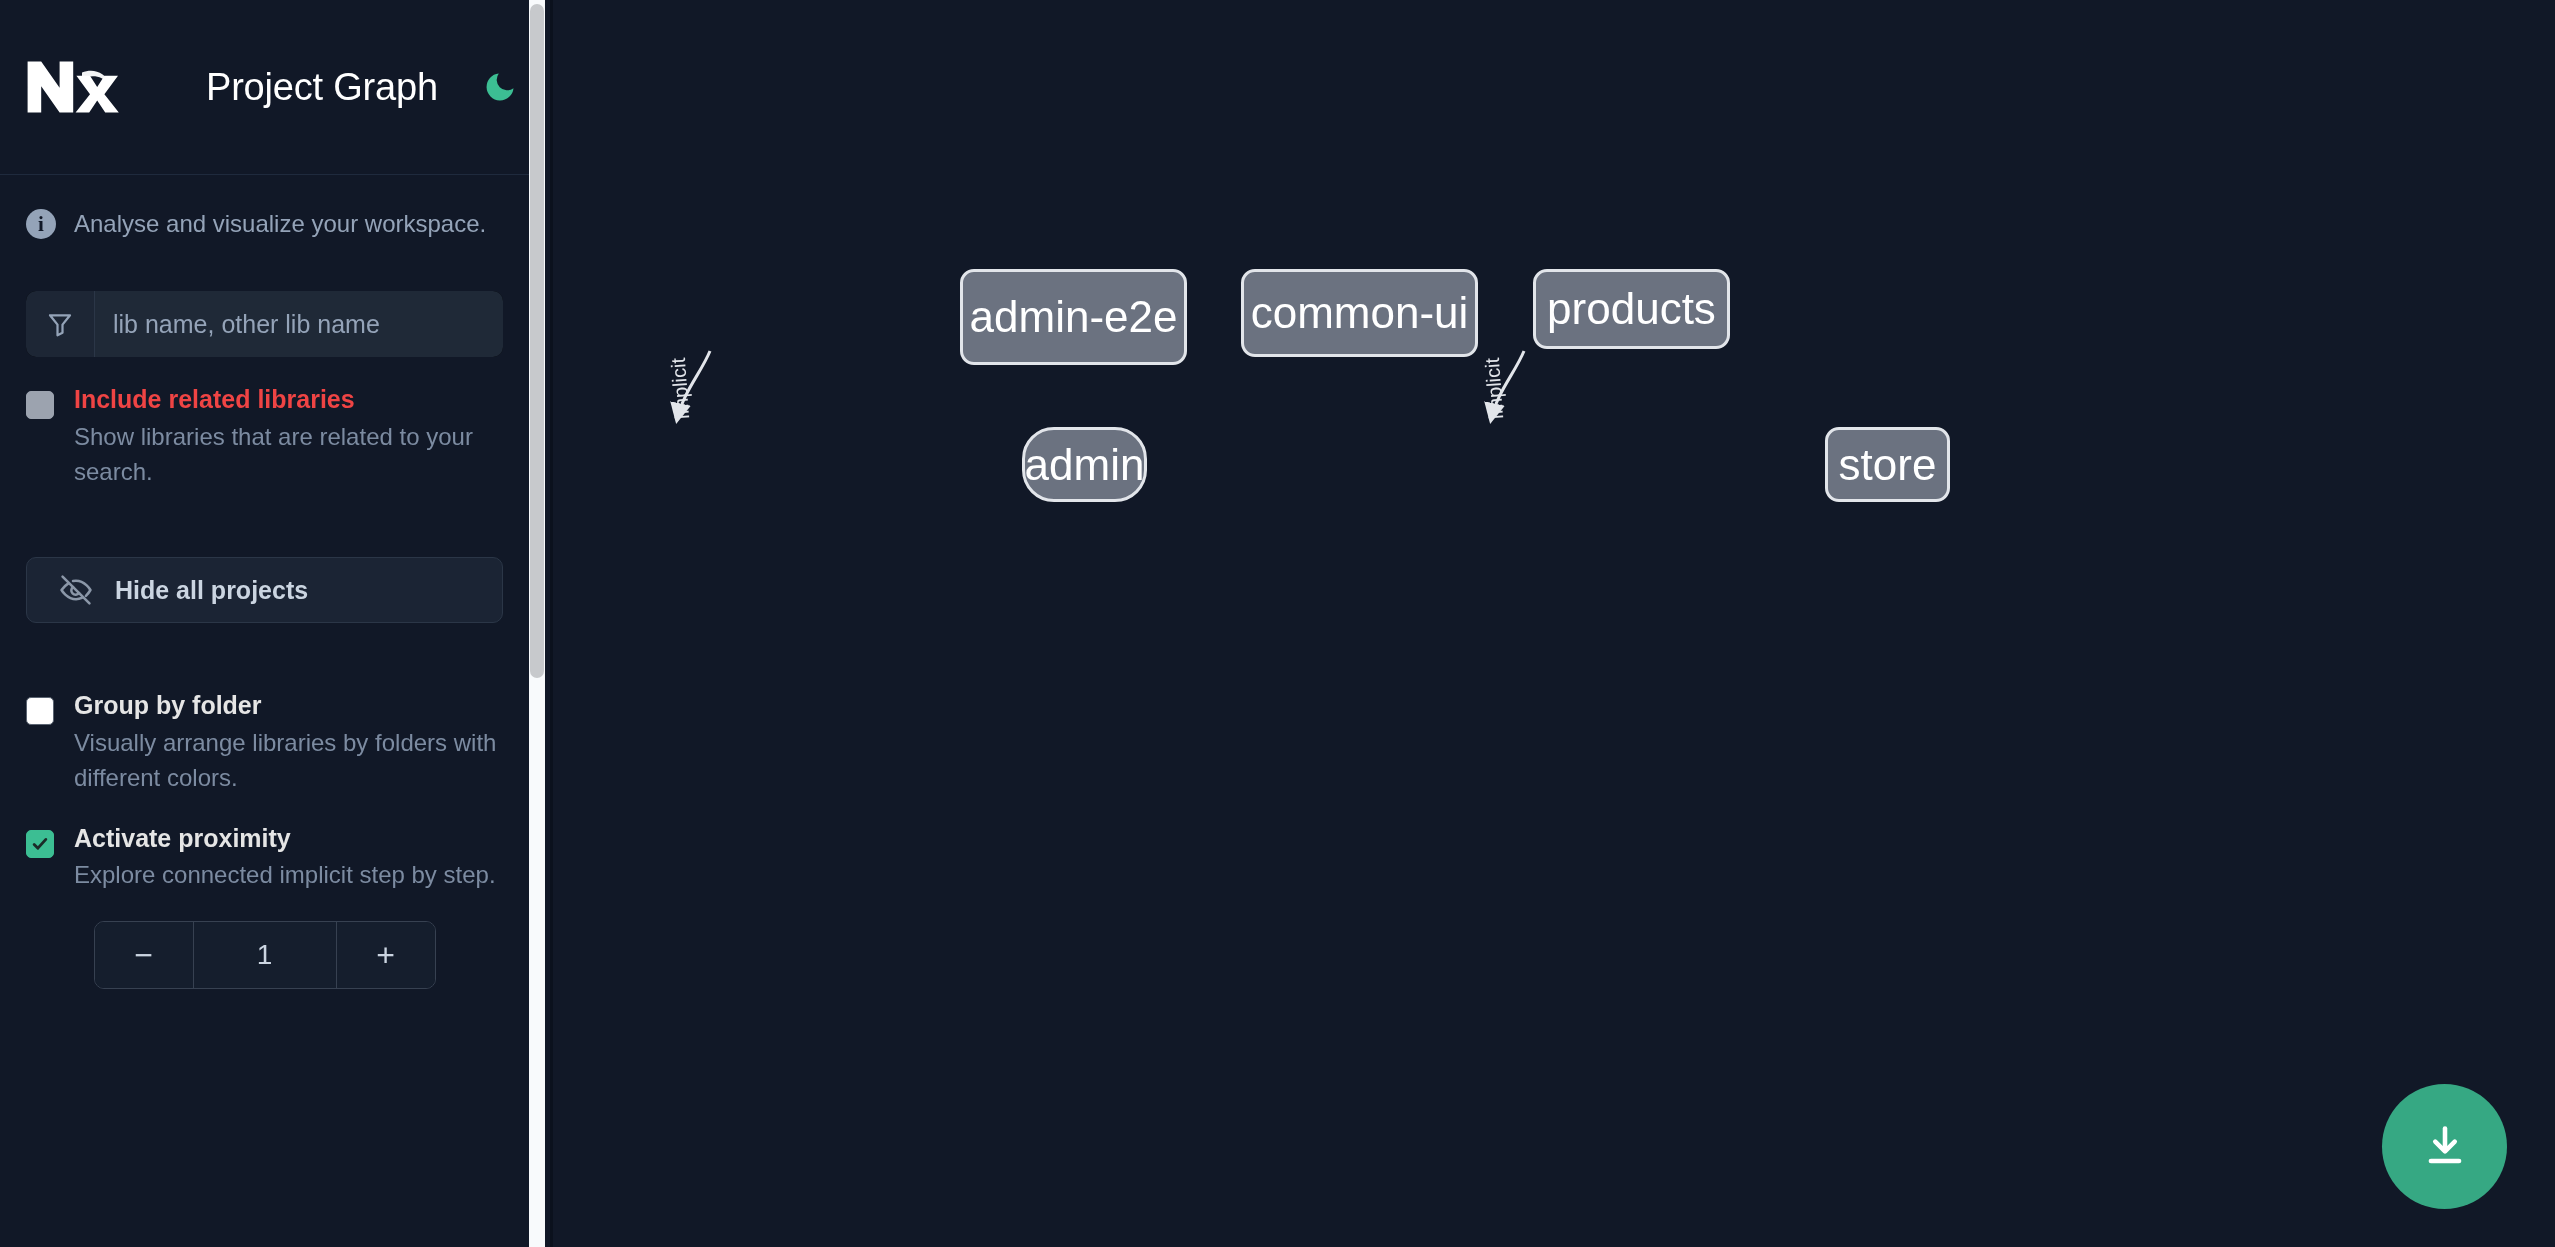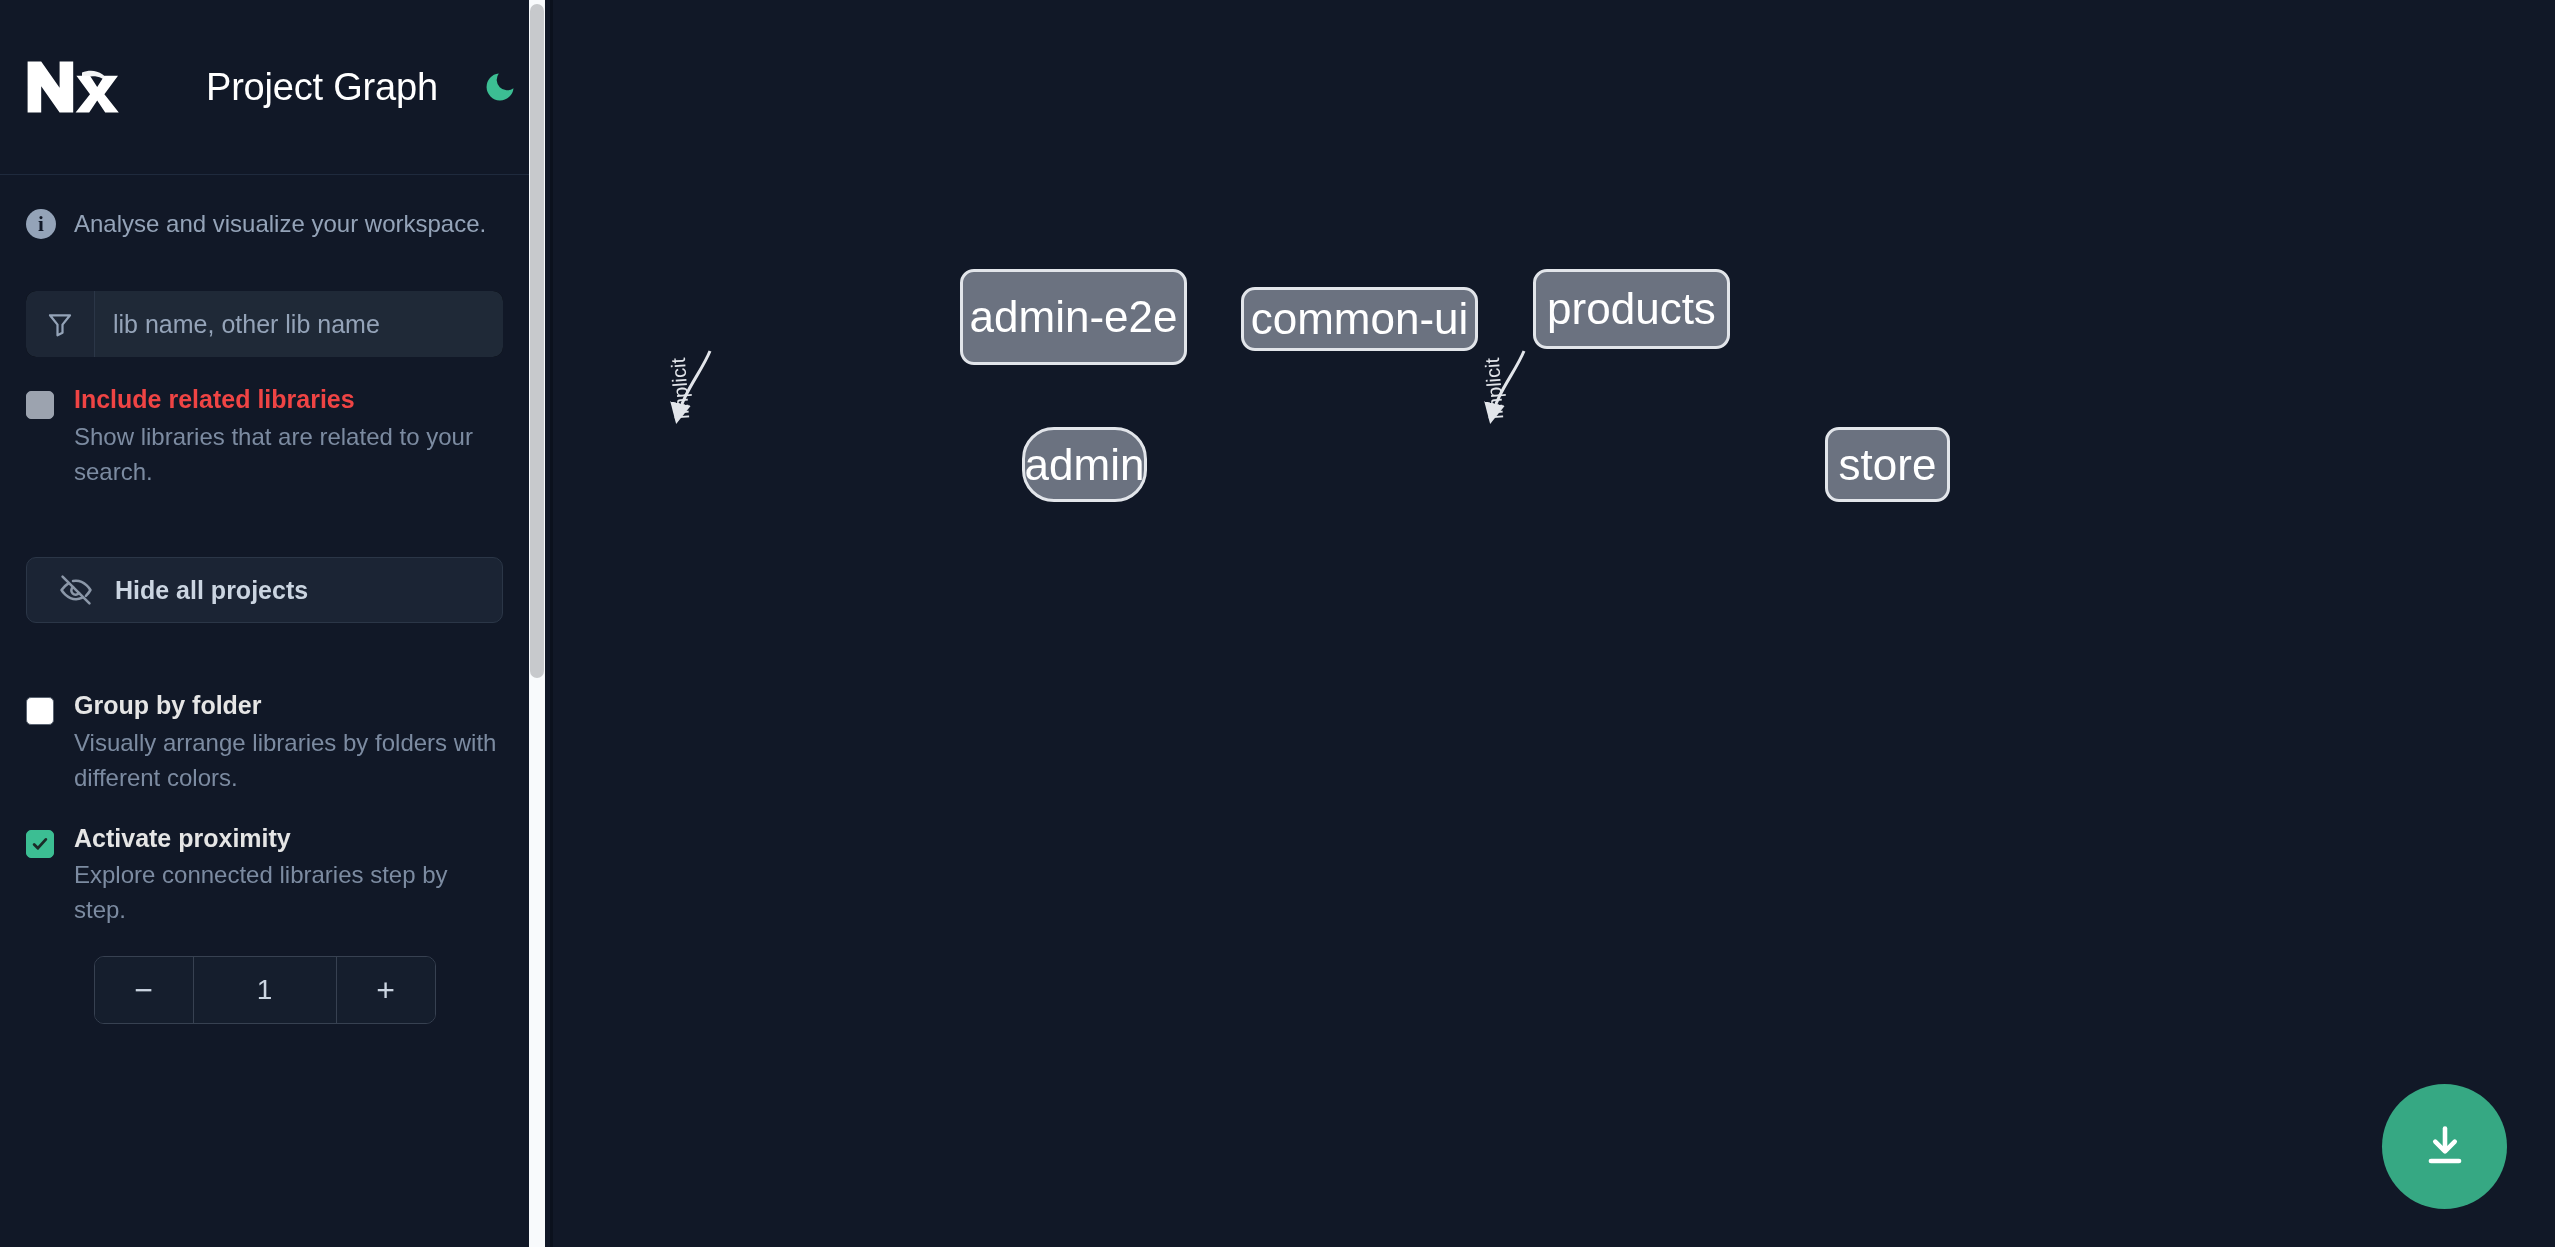--- a/index.html
+++ b/index.html
@@ -376,21 +376,21 @@
         </div>
 
         <div class="check-row">
           <div class="cbx checked">
             <svg width="20" height="20" viewBox="0 0 24 24" fill="none" stroke="#1b2b28" stroke-width="3.4" stroke-linecap="round" stroke-linejoin="round">
               <path d="M5 12.5l4.5 4.5L19 6.5"></path>
             </svg>
           </div>
           <div class="check-text">
             <div class="check-title">Activate proximity</div>
-            <div class="check-desc">Explore connected libraries step by step.</div>
+            <div class="check-desc">Explore connected implicit step by step.</div>
           </div>
         </div>
 
         <div class="stepper-wrap">
           <div class="stepper">
             <div class="step-btn">−</div>
             <div class="step-val">1</div>
             <div class="step-btn">+</div>
           </div>
         </div>
@@ -414,21 +414,21 @@
       </defs>
 
       <path d="M157,351 C148,373 130,392 124,420" fill="none" stroke="#e2e5ea" stroke-width="3" marker-end="url(#arrow)"></path>
       <text x="134" y="388" fill="#e2e5ea" font-size="20" font-family="Liberation Sans, sans-serif" transform="rotate(-94 134 388)" text-anchor="middle">implicit</text>
 
       <path d="M971,351 C962,373 944,392 938,420" fill="none" stroke="#e2e5ea" stroke-width="3" marker-end="url(#arrow)"></path>
       <text x="948" y="388" fill="#e2e5ea" font-size="20" font-family="Liberation Sans, sans-serif" transform="rotate(-94 948 388)" text-anchor="middle">implicit</text>
     </svg>
 
     <div class="node" style="left:407px; top:269px; width:227px; height:96px;">admin-e2e</div>
-    <div class="node" style="left:688px; top:269px; width:237px; height:64px;margin-top:18px;">common-ui</div>
+    <div class="node" style="left:688px; top:269px; width:237px; height:88px;">common-ui</div>
     <div class="node" style="left:980px; top:269px; width:197px; height:80px;">products</div>
     <div class="node" style="left:469px; top:427px; width:125px; height:75px;border-radius:32px;">admin</div>
     <div class="node" style="left:1272px; top:427px; width:125px; height:75px;">store</div>
 
     <div class="fab">
       <svg width="52" height="52" viewBox="0 0 24 24" fill="none" stroke="#ffffff" stroke-width="2.1" stroke-linecap="round" stroke-linejoin="round">
         <path d="M12 3.5v10"></path>
         <path d="M7.5 9.5L12 14l4.5-4.5"></path>
         <path d="M5.5 18.5h13"></path>
       </svg>

